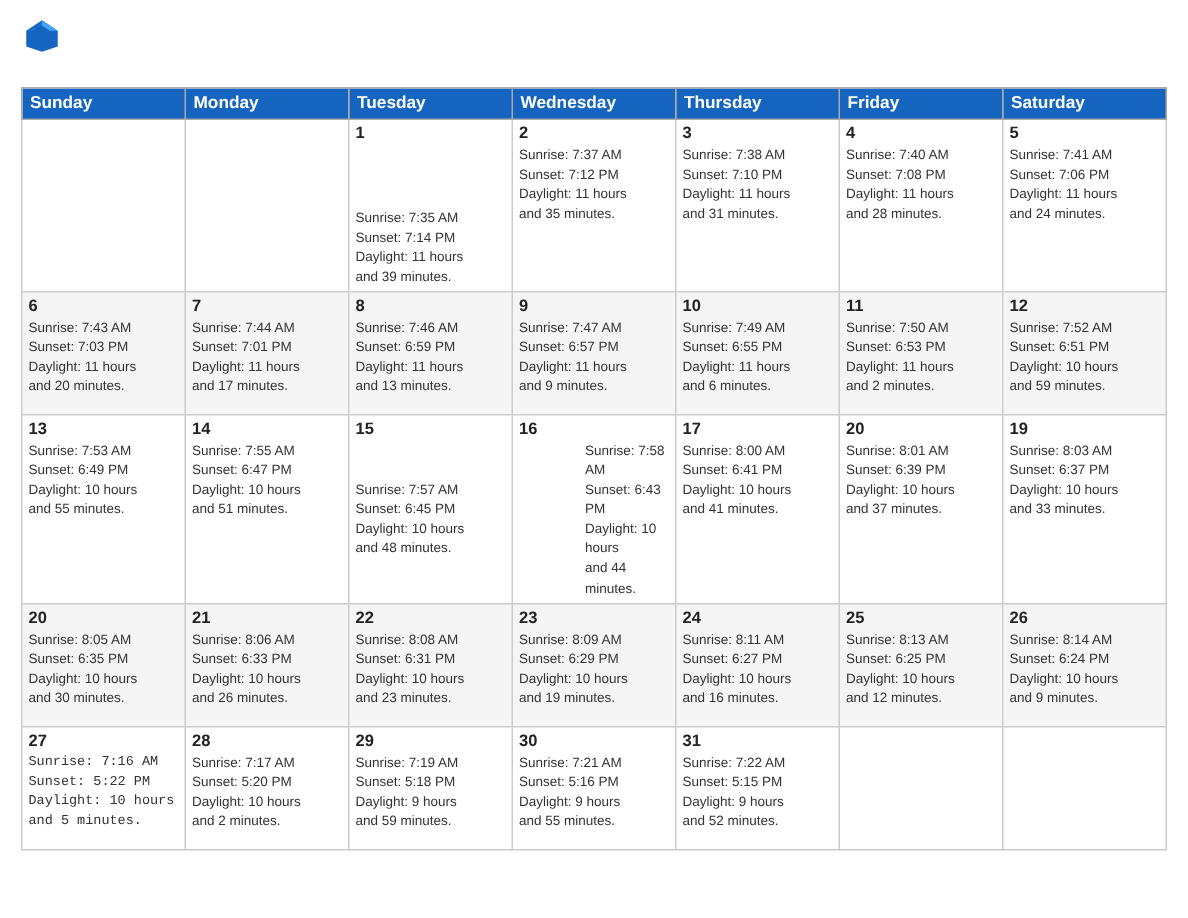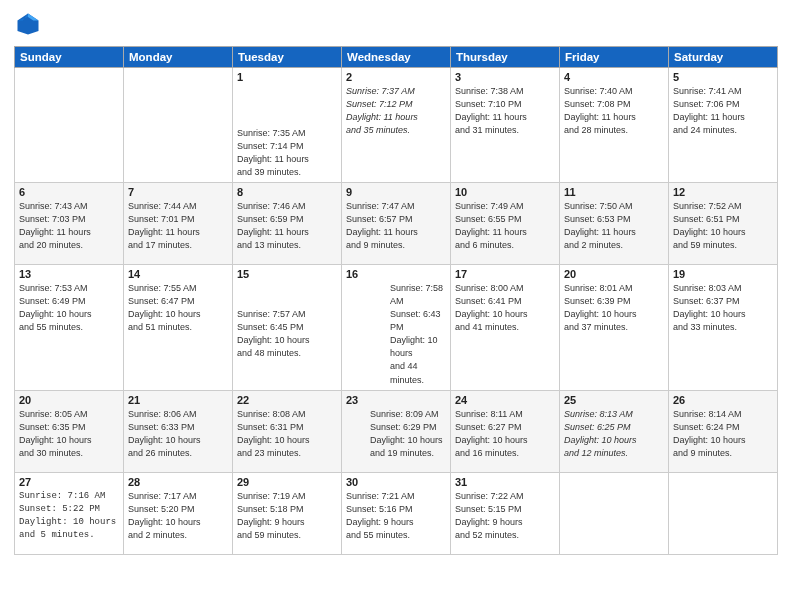--- a/index.html
+++ b/index.html
@@ -9,20 +9,21 @@
       font-family: Arial, sans-serif;
       background: #fff;
       overflow: hidden;
     }
     .page {
       width: 792px;
       height: 448px;
       padding: 10px 14px 10px 14px;
       display: flex;
       flex-direction: column;
+      gap: 12px;
     }
     .header {
       display: flex;
       justify-content: space-between;
       align-items: flex-start;
       margin-bottom: 8px;
     }
     .logo {
       display: flex;
       align-items: center;
@@ -136,21 +137,21 @@
           <td class="empty-cell"></td>
           <td>
             <span class="day-number">1</span>
             <div class="day-info" style="white-space: pre-line; margin-top: 44px;">Sunrise: 7:35 AM
 Sunset: 7:14 PM
 Daylight: 11 hours
 and 39 minutes.</div>
           </td>
           <td>
             <span class="day-number">2</span>
-            <div class="day-info" style="white-space: pre-line; font-style: italic;">Sunrise: 7:37 AM
+            <div class="day-info" style="white-space: pre-line;">Sunrise: 7:37 AM
 Sunset: 7:12 PM
 Daylight: 11 hours
 and 35 minutes.</div>
           </td>
           <td>
             <span class="day-number">3</span>
             <div class="day-info" style="white-space: pre-line;">Sunrise: 7:38 AM
 Sunset: 7:10 PM
 Daylight: 11 hours
 and 31 minutes.</div>
@@ -289,35 +290,35 @@
           </td>
           <td>
             <span class="day-number">22</span>
             <div class="day-info" style="white-space: pre-line;">Sunrise: 8:08 AM
 Sunset: 6:31 PM
 Daylight: 10 hours
 and 23 minutes.</div>
           </td>
           <td>
             <span class="day-number">23</span>
-            <div class="day-info" style="white-space: pre-line; margin-left: 24px;">Sunrise: 8:09 AM
+            <div class="day-info" style="white-space: pre-line;">Sunrise: 8:09 AM
 Sunset: 6:29 PM
 Daylight: 10 hours
 and 19 minutes.</div>
           </td>
           <td>
             <span class="day-number">24</span>
             <div class="day-info" style="white-space: pre-line;">Sunrise: 8:11 AM
 Sunset: 6:27 PM
 Daylight: 10 hours
 and 16 minutes.</div>
           </td>
           <td>
             <span class="day-number">25</span>
-            <div class="day-info" style="white-space: pre-line; font-style: italic;">Sunrise: 8:13 AM
+            <div class="day-info" style="white-space: pre-line;">Sunrise: 8:13 AM
 Sunset: 6:25 PM
 Daylight: 10 hours
 and 12 minutes.</div>
           </td>
           <td>
             <span class="day-number">26</span>
             <div class="day-info" style="white-space: pre-line;">Sunrise: 8:14 AM
 Sunset: 6:24 PM
 Daylight: 10 hours
 and 9 minutes.</div>

